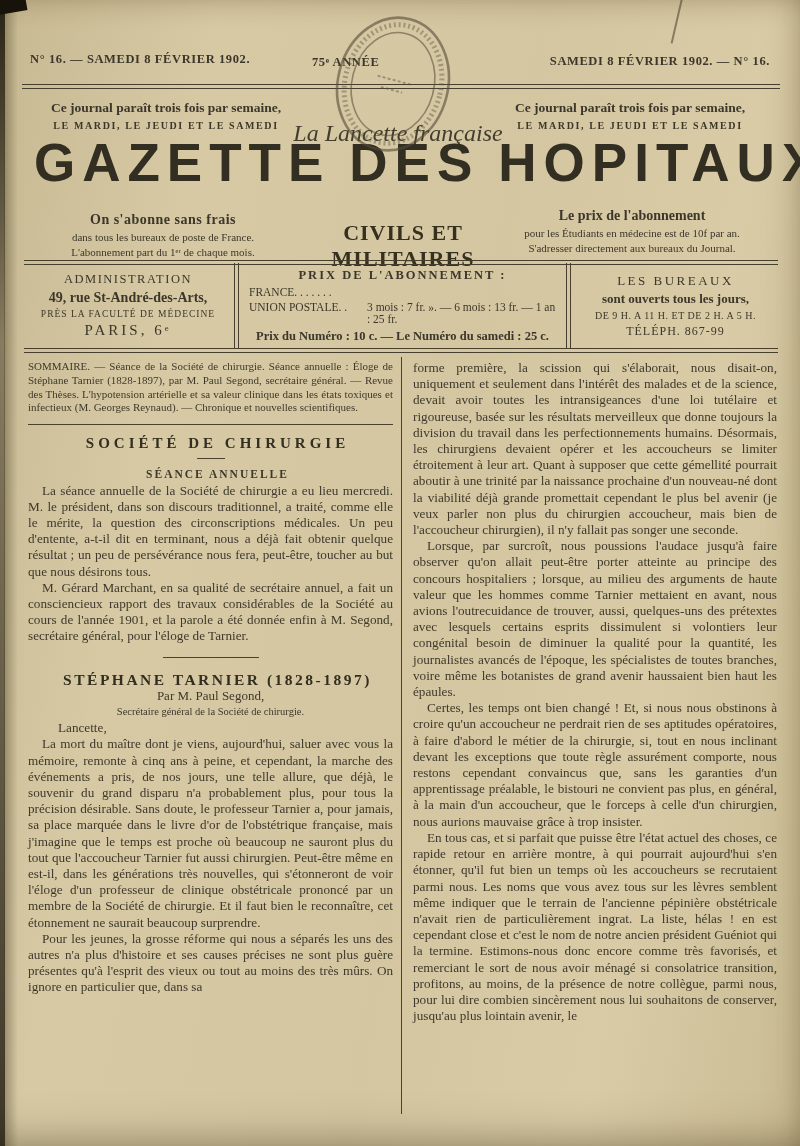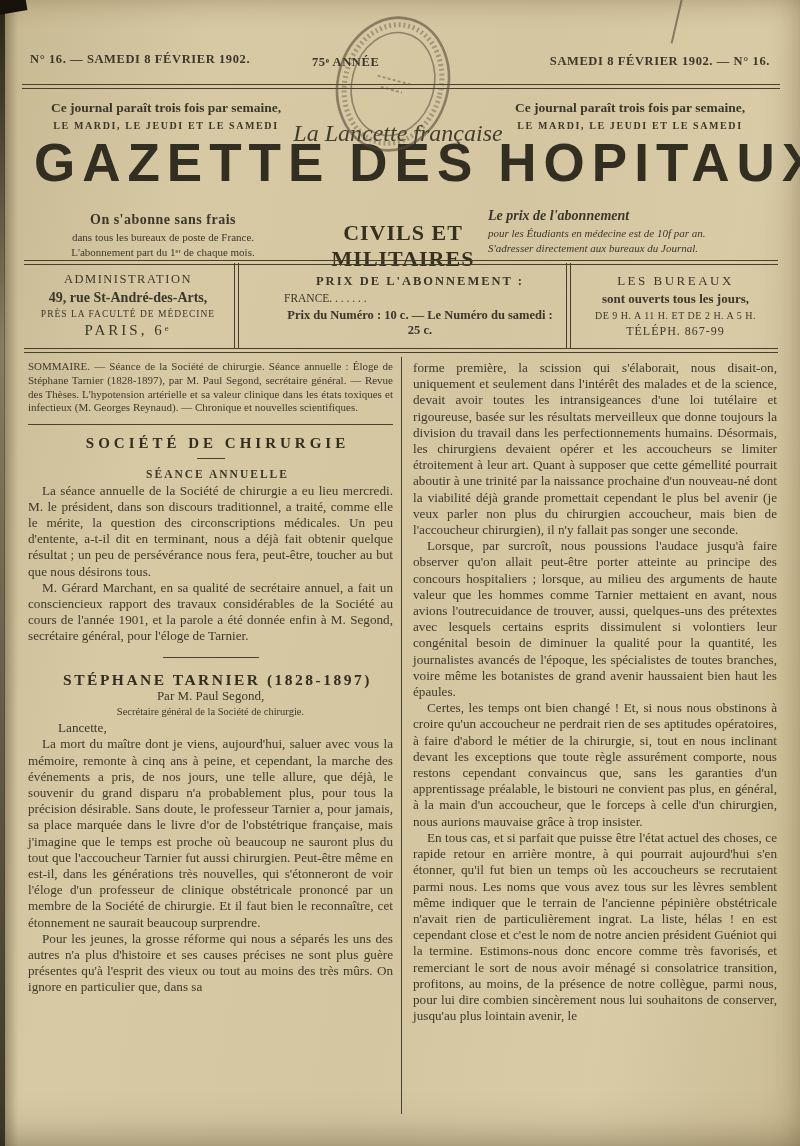--- a/index.html
+++ b/index.html
@@ -32,35 +32,35 @@
   .sched-right{left:486px;top:100px;width:288px;}
   .script-title{position:absolute;left:288px;top:120px;width:220px;text-align:center;font-style:italic;font-size:24px;color:#433d2f;}
 
   .big-title{position:absolute;left:34px;top:136px;width:732px;display:flex;justify-content:space-between;
     font-size:53px;font-weight:bold;letter-spacing:7px;color:#332e22;line-height:1;font-family:Liberation Sans, sans-serif;gap:19px;}
 
   .sub-left{position:absolute;left:28px;top:212px;width:270px;text-align:center;}
   .sub-left .t{font-size:14px;font-weight:bold;letter-spacing:.5px;}
   .sub-left .s{font-size:11px;margin-top:3px;}
   .civils{position:absolute;left:278px;top:220px;width:250px;text-align:center;font-size:22px;font-weight:bold;letter-spacing:1px;color:#36311f;}
-  .sub-right{position:absolute;left:488px;top:208px;width:288px;font-style:italic;}
+  .sub-right{position:absolute;left:488px;top:208px;width:288px;text-align:center;}
   .sub-right .t{font-size:14px;font-weight:bold;}
   .sub-right .s{font-size:11px;margin-top:3px;}
 
   .stamp{position:absolute;left:316px;top:8px;opacity:.8;}
 
   .infobox{position:absolute;left:24px;top:263px;width:754px;height:85px;display:flex;}
   .ib-col{display:flex;flex-direction:column;justify-content:center;text-align:center;}
   .ib-admin{width:208px;}
   .ib-admin .a1{font-size:12.5px;letter-spacing:1.5px;}
   .ib-admin .a2{font-size:14px;font-weight:bold;margin-top:3px;}
   .ib-admin .a3{font-size:9.5px;letter-spacing:1px;margin-top:3px;}
   .ib-admin .a4{font-size:15px;letter-spacing:3px;margin-top:3px;}
   .ib-div{width:3px;border-left:1.2px solid #463f2d;border-right:1.2px solid #463f2d;margin:0 2px;}
-  .ib-price{flex:1;padding:0 8px;margin-left:35px;}
+  .ib-price{flex:1;padding:0 8px;}
   .ib-price .p-title{font-size:12.5px;font-weight:bold;letter-spacing:2px;}
   .p-row{display:flex;font-size:11.5px;margin-top:3px;text-align:left;}
   .p-row .lab{width:118px;flex:none;}
   .p-row .val{flex:1;}
   .ib-price .p-foot{font-size:12.5px;font-weight:bold;margin-top:4px;}
   .ib-bureaux{width:205px;}
   .ib-bureaux .b1{font-size:13px;letter-spacing:2.5px;}
   .ib-bureaux .b2{font-size:13px;font-weight:bold;margin-top:2px;}
   .ib-bureaux .b3{font-size:10px;letter-spacing:.5px;margin-top:3px;}
   .ib-bureaux .b4{font-size:12px;letter-spacing:1px;margin-top:3px;}
@@ -149,20 +149,24 @@
       <div class="a2">49, rue St-André-des-Arts,</div>
       <div class="a3">PRÈS LA FACULTÉ DE MÉDECINE</div>
       <div class="a4">PARIS, 6ᵉ</div>
     </div>
     <div class="ib-div"></div>
     <div class="ib-col ib-price">
       <div class="p-title">PRIX DE L'ABONNEMENT :</div>
       <div class="p-row">
         <span class="lab">FRANCE. . . . . . .</span>
       </div>
+      <div class="p-row">
+        <span class="lab">UNION POSTALE. .</span>
+        <span class="val">3 mois : 7 fr. ». — 6 mois : 13 fr. — 1 an : 25 fr.</span>
+      </div>
       <div class="p-foot">Prix du Numéro : 10 c. — Le Numéro du samedi : 25 c.</div>
     </div>
     <div class="ib-div"></div>
     <div class="ib-col ib-bureaux">
       <div class="b1">LES BUREAUX</div>
       <div class="b2">sont ouverts tous les jours,</div>
       <div class="b3">DE 9 H. A 11 H. ET DE 2 H. A 5 H.</div>
       <div class="b4">TÉLÉPH. 867-99</div>
     </div>
   </div>

